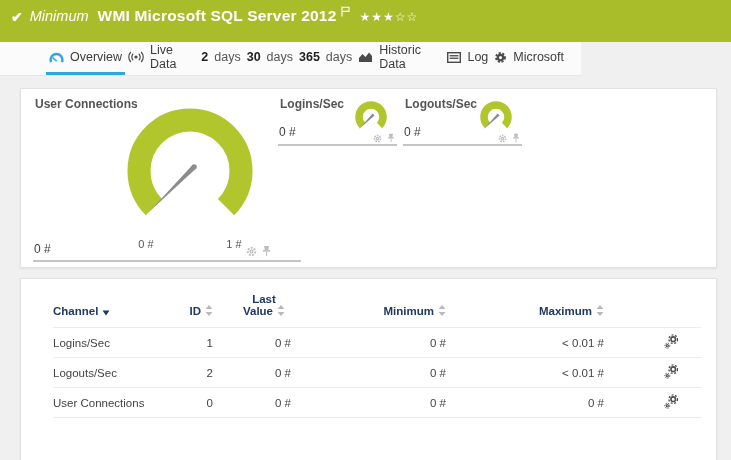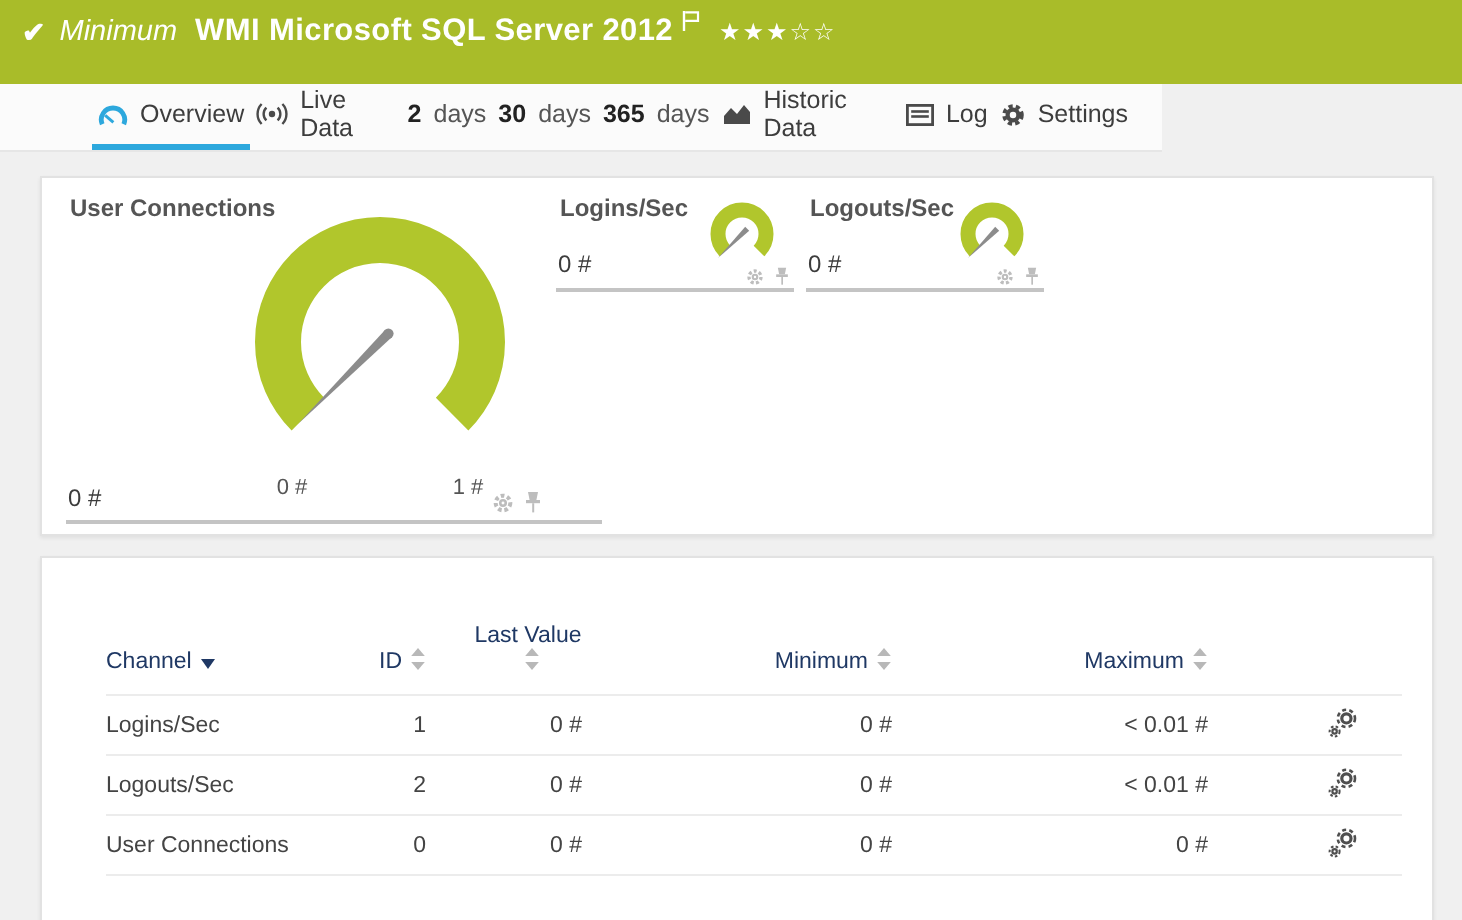--- a/index.html
+++ b/index.html
@@ -57,21 +57,21 @@
   #scale-min { left:93px; }
   #scale-max { left:181px; }
   .gcell-sm { top:5px; width:119px; height:50px; }
   #cell-logins { left:257px; }
   #cell-logouts { left:382px; }
   .gcell-sm .gcell-value { bottom:5px; }
   .gcell-sm .gauge-sm { position:absolute; right:6px; top:3px; }
   .gcell-sm .gcell-icons { right:2px; bottom:1px; }
   
   table { border-collapse:collapse; table-layout:fixed; width:626px; margin-left:32px; font-size:11.5px; color:#444; }
-  th { color:#1f3864; font-weight:normal; vertical-align:bottom; padding:33px 0 9px 0; border-bottom:1px solid #ececec; }
+  th { color:#1f3864; font-weight:bold; vertical-align:bottom; padding:14px 0 9px 0; border-bottom:1px solid #ececec; }
   td { padding:0; height:29px; border-bottom:1px solid #ececec; }
   .col-channel { width:130px; text-align:left; }
   .col-id      { width:30px;  text-align:right; }
   .col-last    { width:78px;  text-align:right; }
   .col-min     { width:155px; text-align:right; }
   .col-max     { width:158px; text-align:right;margin-top:28px; }
   .col-set     { width:75px;  text-align:right; padding-right:22px; }
   th.col-last .wrap { display:inline-block; width:54px; text-align:center; }
   .sort { margin-left:4px; vertical-align:-1px; }
   .gears-btn { cursor:pointer; display:inline-block; }
@@ -148,21 +148,21 @@
     </span>
     <span>Log</span>
   </div>
   <div class="tab">
     <span class="icon-btn">
       <svg width="13" height="13" viewBox="0 0 14 14">
         <circle cx="7" cy="7" r="4.8" fill="none" stroke="#4a4a4a" stroke-width="2" stroke-dasharray="2.3 1.7"></circle>
         <circle cx="7" cy="7" r="2.9" fill="none" stroke="#4a4a4a" stroke-width="2.3"></circle>
       </svg>
     </span>
-    <span>Settings</span>
+    <span>Microsoft</span>
   </div>
 </div>
 
 <div class="panel" id="gauge-panel">
 
   <div class="gcell" id="cell-user">
     <div class="gcell-title">User Connections</div>
     <svg class="gauge-big" width="150" height="150" viewBox="0 0 150 150">
       <path d="M 38.94 111.06 A 51 51 0 1 1 111.06 111.06" fill="none" stroke="#b1c62c" stroke-width="23"></path>
       <polygon points="34,116 81,72.5 77.5,69" fill="#8c8c8c"></polygon>

